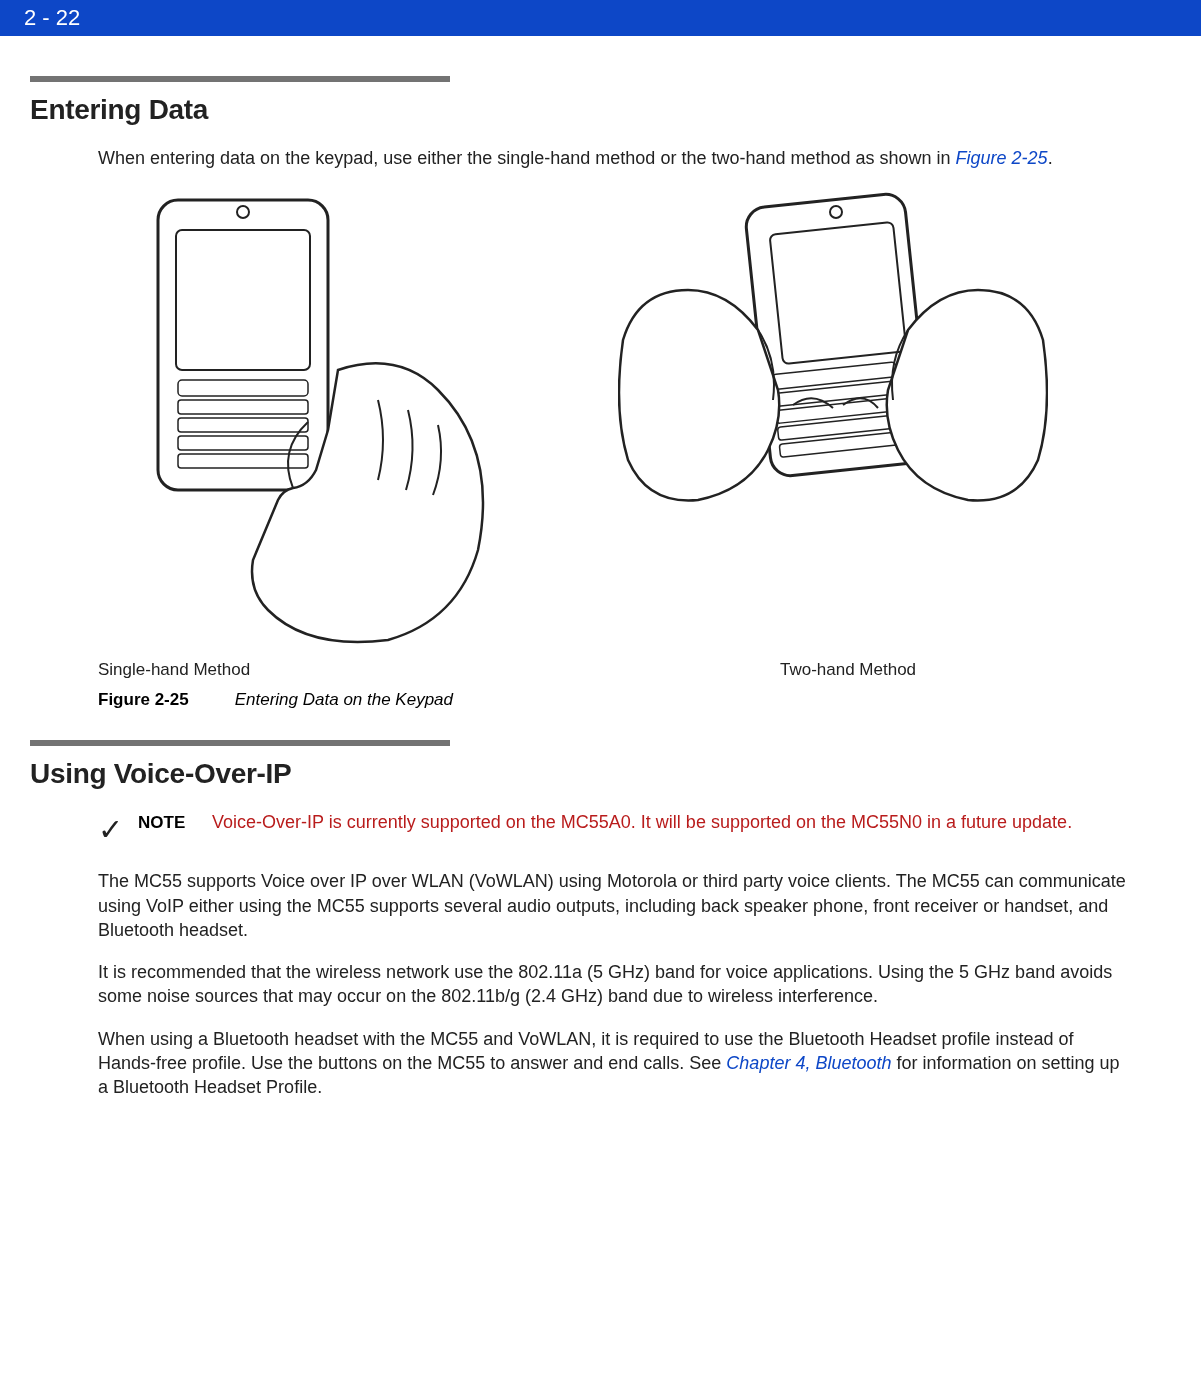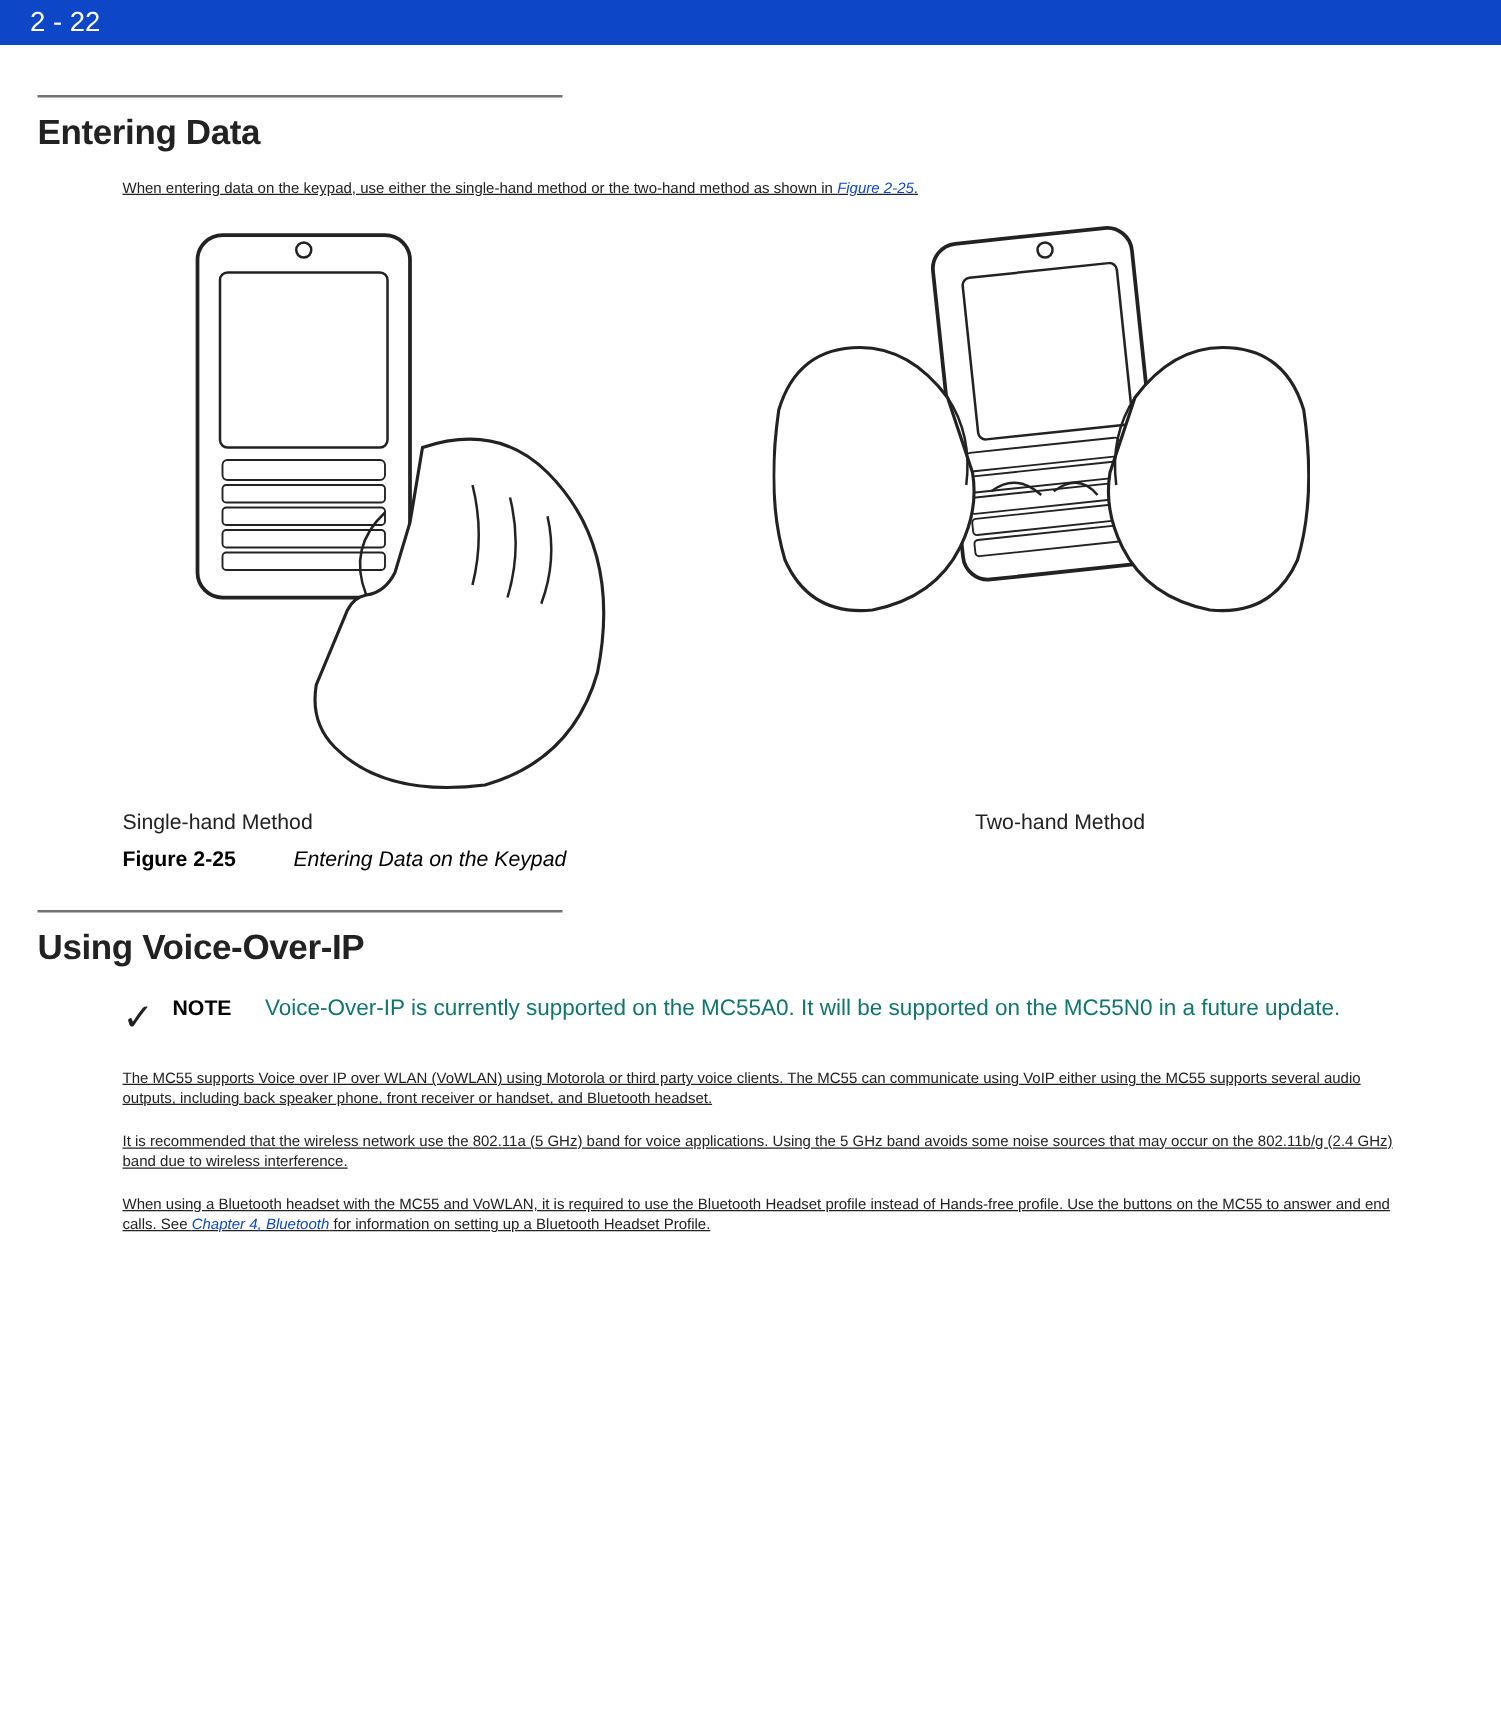--- a/index.html
+++ b/index.html
@@ -30,33 +30,32 @@
       letter-spacing: 0.3px;
     }
     .page-body {
       padding: 40px 70px 30px 30px;
     }
     .section-heading {
       font-family: Arial, sans-serif;
       font-weight: bold;
       font-size: 28px;
       color: #222;
-      border-top: 2px solid #737373;
+      border-top: 6px solid #737373;
       padding-top: 12px;
       margin-bottom: 20px;
       width: 420px;
       letter-spacing: -0.3px;
     }
     .body-text {
-      font-size: 12px;
+      font-size: 18px;
       line-height: 1.35;
       color: #222;
       margin-left: 68px;
       margin-bottom: 18px;
-      text-decoration: underline;
     }
     .link-text {
       color: #0d47c7;
       font-style: italic;
     }
     .figure-block {
       margin-left: 68px;
       margin-top: 20px;
       margin-bottom: 30px;
     }
@@ -125,21 +124,21 @@
       font-family: Arial, sans-serif;
       margin-right: 14px;
       font-size: 17px;
       flex-shrink: 0;
       padding-top: 3px;
       width: 60px;
     }
     .note-text {
       font-size: 18px;
       line-height: 1.35;
-      color: #0f766e;
+      color: #b91c1c;
     }
   </style>
 </head>
 <body>
 
 <div class="header-bar">
   <span class="header-page">2 - 22</span>
 </div>
 
 <div class="page-body">

